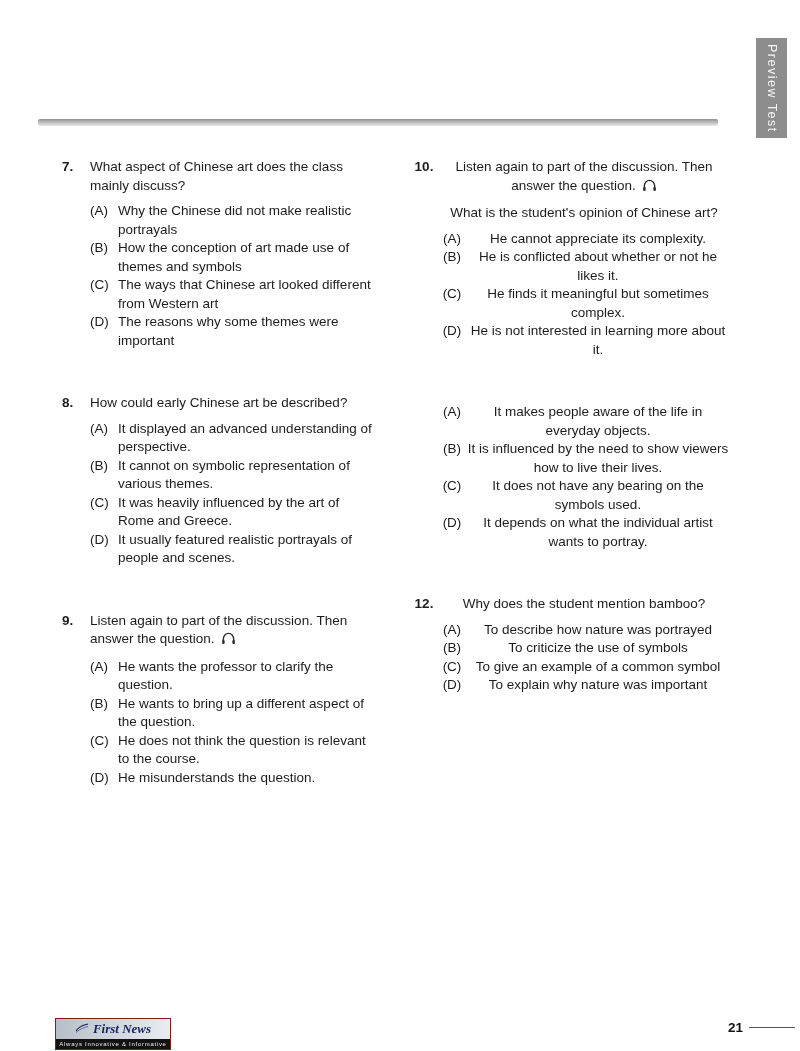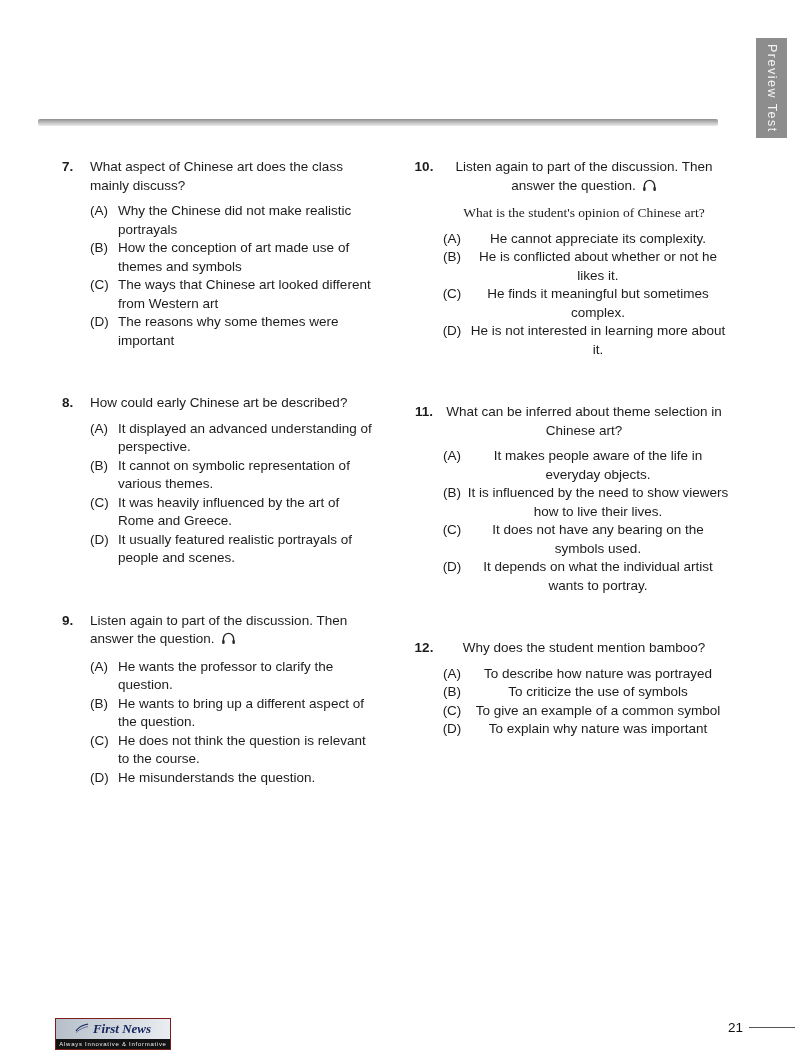--- a/index.html
+++ b/index.html
@@ -61,21 +61,20 @@
   }
   .stem {
     display: grid;
     grid-template-columns: 28px 1fr;
     margin-bottom: 7px;
   }
   .q-num { font-weight: bold; }
   .substem {
     margin-left: 28px;
     margin-bottom: 7px;
-    font-family: Liberation Serif, serif;
   }
   .choice {
     display: grid;
     grid-template-columns: 28px 1fr;
     margin-left: 28px;
   }
 
   .audio-icon {
     display: inline-block;
     vertical-align: -2px;
@@ -115,21 +114,21 @@
     white-space: nowrap;
     overflow: hidden;
   }
   .page-num {
     position: absolute;
     left: 728px;
     top: 1020px;
     display: flex;
     align-items: center;
     gap: 6px;
-    font-weight: normal;
+    font-weight: bold;
     font-size: 13.5px;
     color: #111;
   }
   .page-line {
     display: inline-block;
     width: 46px;
     height: 1px;
     background: #555;
   }
 </style>
@@ -239,24 +238,20 @@
           <div class="choice">
             <span class="c-label">(C)</span>
             <span class="c-text">He finds it meaningful but sometimes complex.</span>
           </div>
           <div class="choice">
             <span class="c-label">(D)</span>
             <span class="c-text">He is not interested in learning more about it.</span>
           </div>
         </div>
         <div class="question">
-          <div class="stem">
-            <span class="q-num">11.</span>
-            <span class="q-text">What can be inferred about theme selection in Chinese art?</span>
-          </div>
           <div class="choice">
             <span class="c-label">(A)</span>
             <span class="c-text">It makes people aware of the life in everyday objects.</span>
           </div>
           <div class="choice">
             <span class="c-label">(B)</span>
             <span class="c-text">It is influenced by the need to show viewers how to live their lives.</span>
           </div>
           <div class="choice">
             <span class="c-label">(C)</span>

